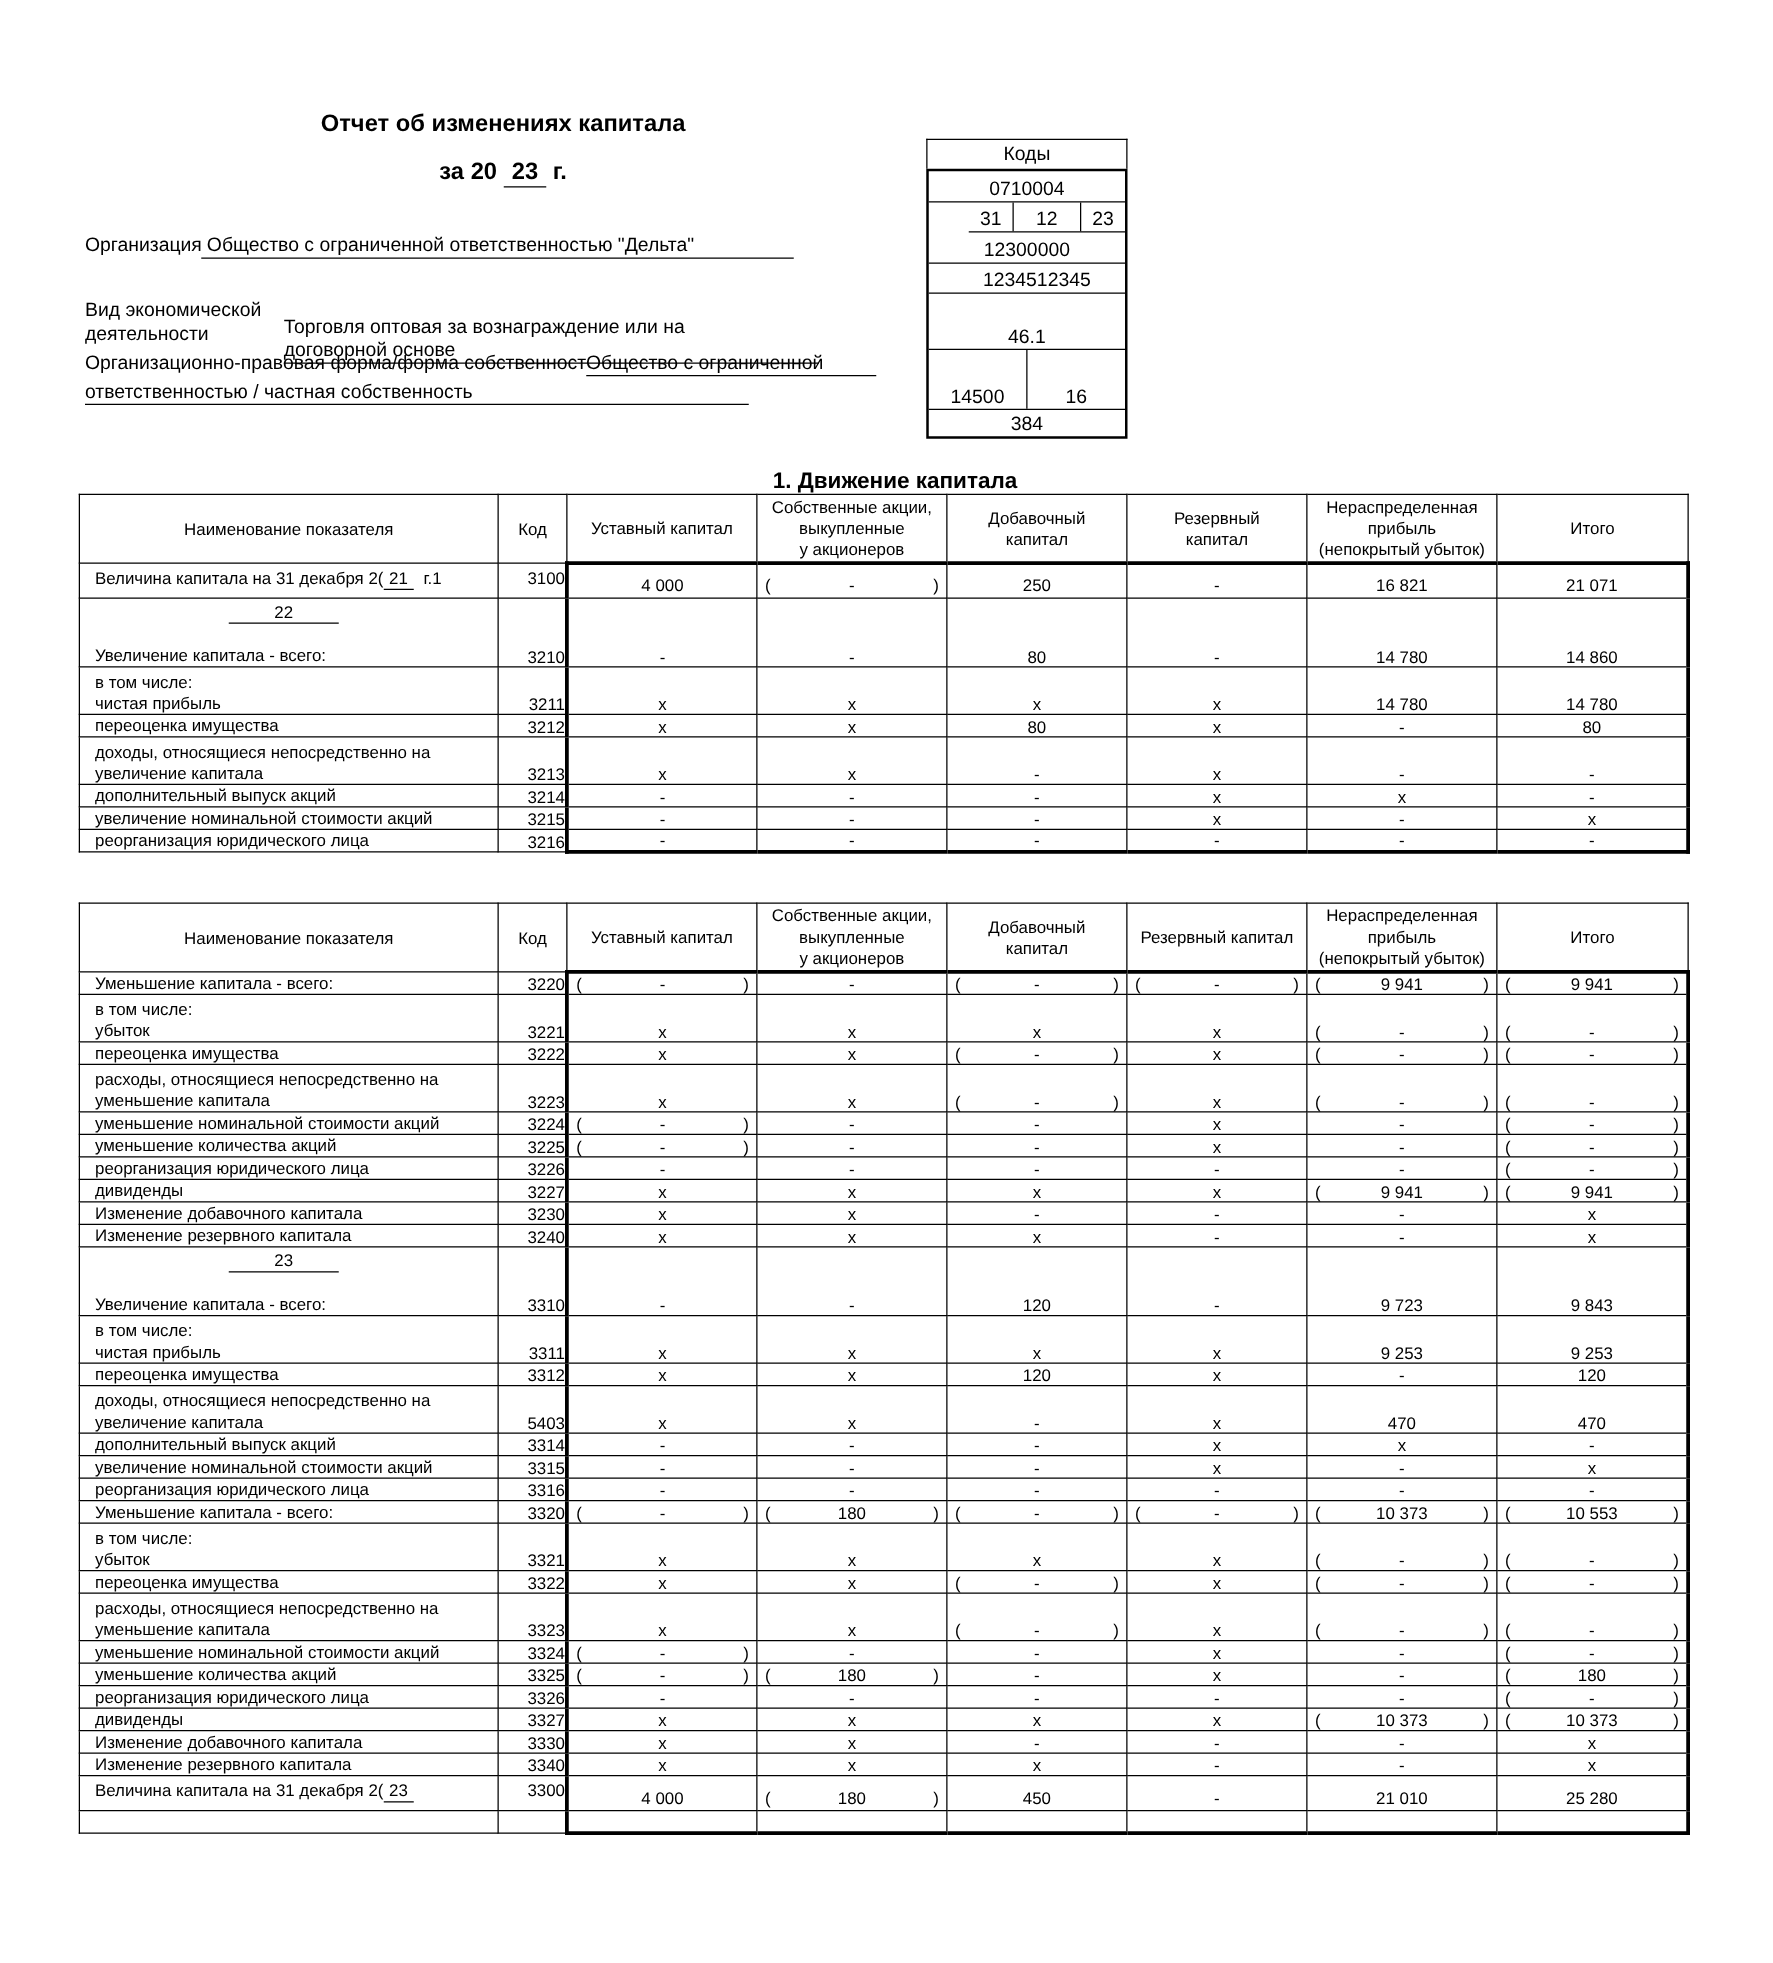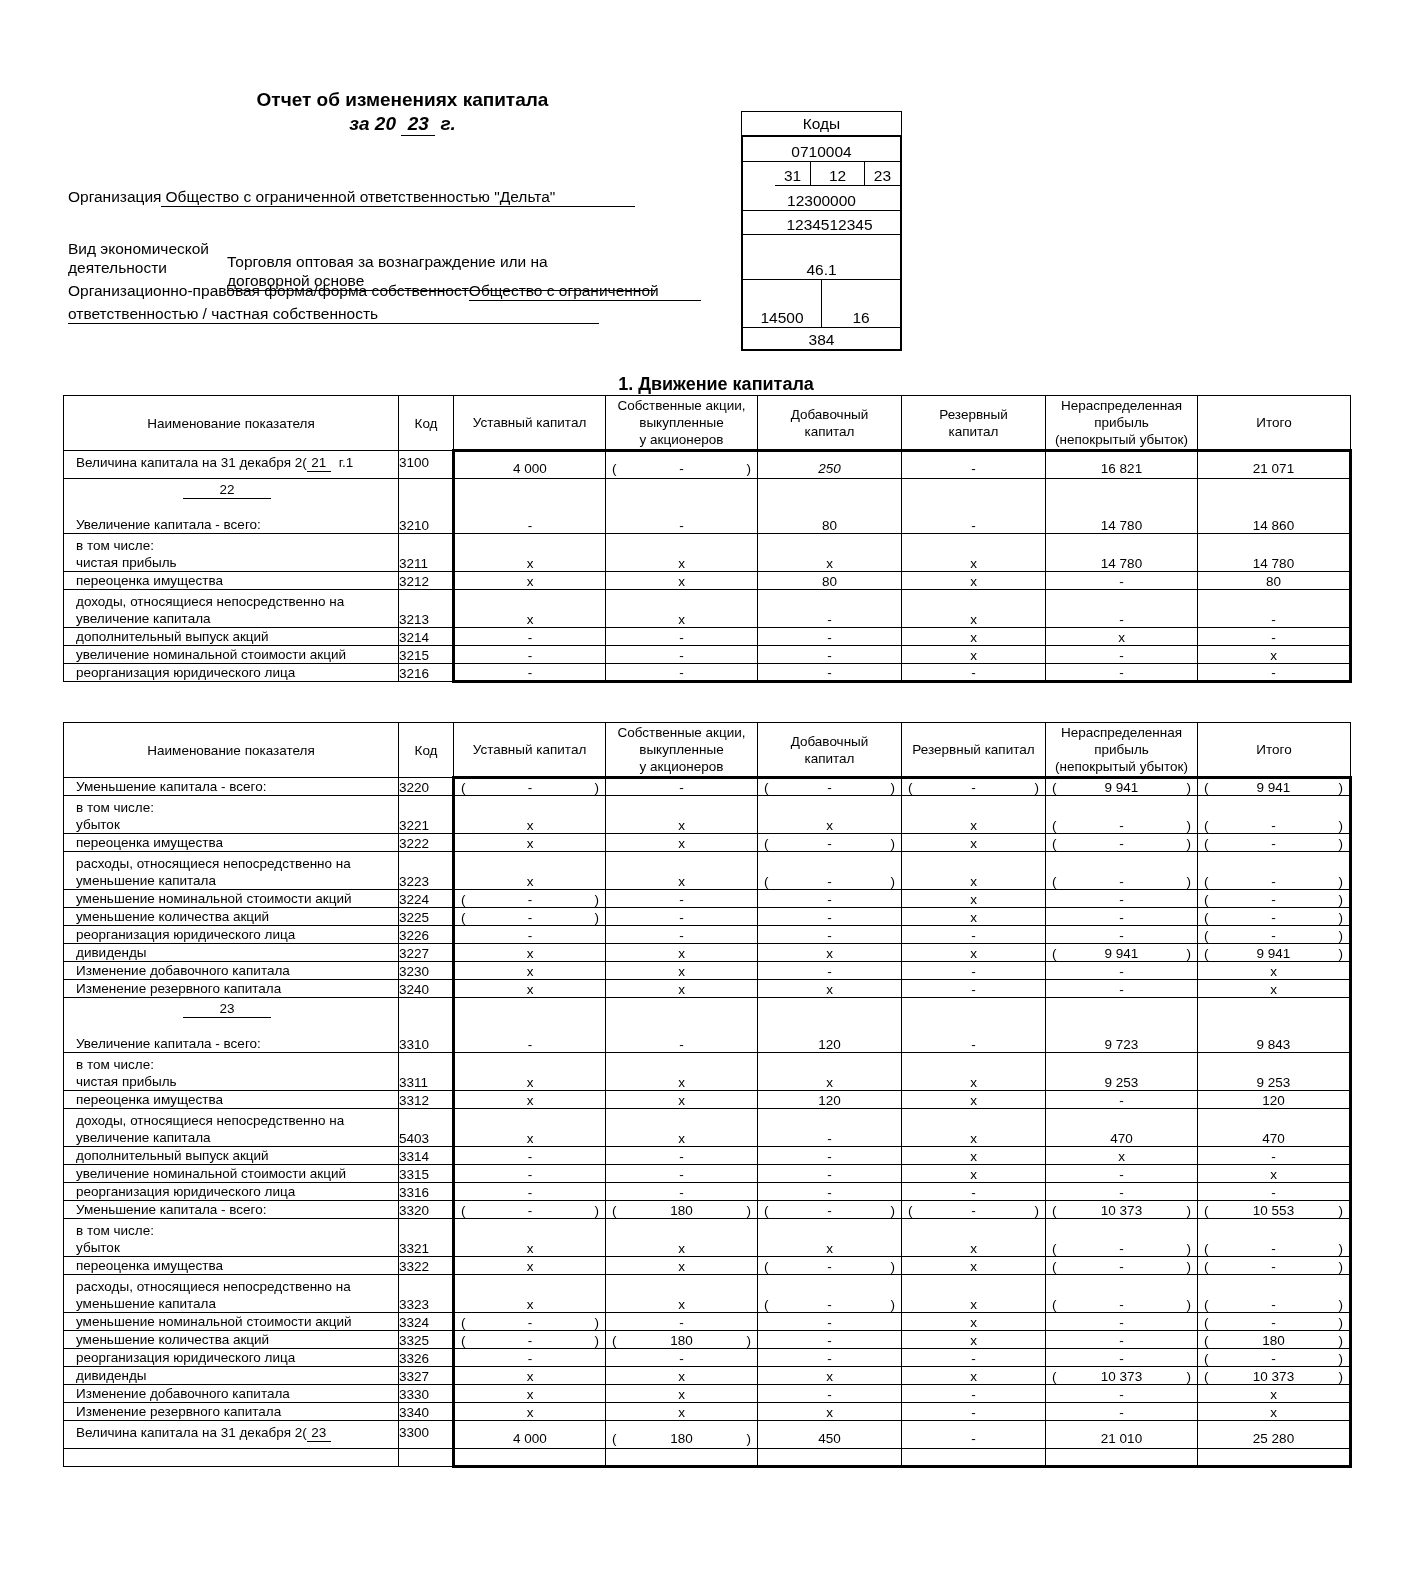--- a/index.html
+++ b/index.html
@@ -1,40 +1,40 @@
 <!DOCTYPE html>
 <html><head>
 <meta charset="utf-8">
 <style>
   html, body { margin: 0; padding: 0; background: #ffffff; }
   body { width: 1418px; height: 1570px; position: relative; font-family: "Liberation Sans", sans-serif; color: #000; overflow: hidden; }
   .abs { position: absolute; }
   .title { left: 200px; width: 405px; text-align: center; font-weight: bold; font-size: 19px; }
   .title1 { top: 89px; }
-  .title2 { top: 113px; font-style: italic; }
+  .title2 { top: 127px; }
   .uline-inline { display: inline-block; border-bottom: 1px solid #000; min-width: 30px; text-align: center; padding: 0 2px; }
   .hdr-label { font-size: 15.5px; }
   .field-line { border-bottom: 1px solid #000; display: inline-block; }
 
   
   .codes { left: 741px; top: 111px; width: 161px; }
   .codes-head { border: 1px solid #000; border-bottom: none; height: 23px; text-align: center; font-size: 15.5px; line-height: 24px; }
   .codes-body { border: 2px solid #000; }
   .crow { border-bottom: 1px solid #000; text-align: center; font-size: 15.5px; display: flex; }
   .crow:last-child { border-bottom: none; }
   .crow > div { flex: 1; display: flex; align-items: flex-end; justify-content: center; }
   .crow > div + div { border-left: 1px solid #000; }
 
   .section-title { left: 0; width: 1418px; top: 374px; text-align: center; font-weight: bold; font-size: 18px; padding-left: 14px; box-sizing: border-box; }
 
   table.grid { position: absolute; left: 63px; width: 1287px; border-collapse: collapse; table-layout: fixed; font-size: 13.5px; }
   table.grid td, table.grid th { border: 1px solid #000; padding: 0; vertical-align: bottom; font-weight: normal; }
   table.grid th { vertical-align: middle; text-align: center; font-size: 13.5px; line-height: 17px; }
   td.name { text-align: left; padding-left: 12px !important; line-height: 17px; }
-  td.code { text-align: left; margin-left: 32px; }
+  td.code { text-align: right; margin-left: 32px; }
   td.val { text-align: center; position: relative; }
   .paren { display: flex; justify-content: space-between; padding: 0 6px; }
   .paren span.v { flex: 1; text-align: center; }
   .thickL { border-left: 3px solid #000 !important; }
   .thickR { border-right: 3px solid #000 !important; }
   .thickT { border-top: 3px solid #000 !important; }
   .thickB { border-bottom: 3px solid #000 !important; }
   .yr-line { display: inline-block; width: 88px; border-bottom: 1px solid #000; text-align: center; }
 </style>
 </head>
@@ -141,21 +141,21 @@
         </td>
         <td class="code" style="vertical-align: top; padding-top: 4px;">3100</td>
         <td class="val thickL thickT" style="padding-bottom: 2px;">4 000</td>
         <td class="val thickT" style="padding-bottom: 2px;">
           <div class="paren">
             <span>(</span>
             <span class="v">-</span>
             <span>)</span>
           </div>
         </td>
-        <td class="val thickT" style="padding-bottom: 2px; font-style: italic;">250</td>
+        <td class="val thickT" style="padding-bottom: 2px;">250</td>
         <td class="val thickT" style="padding-bottom: 2px;">-</td>
         <td class="val thickT" style="padding-bottom: 2px;">16 821</td>
         <td class="val thickR thickT" style="padding-bottom: 2px;">21 071</td>
       </tr>
       <tr style="height: 55px;">
         <td class="name">
           <div style="padding-left: 107px; margin-bottom: 17px;"><span class="yr-line">22</span></div>
           <div><span>Увеличение капитала - всего:</span></div>
         </td>
         <td class="code">3210</td>

